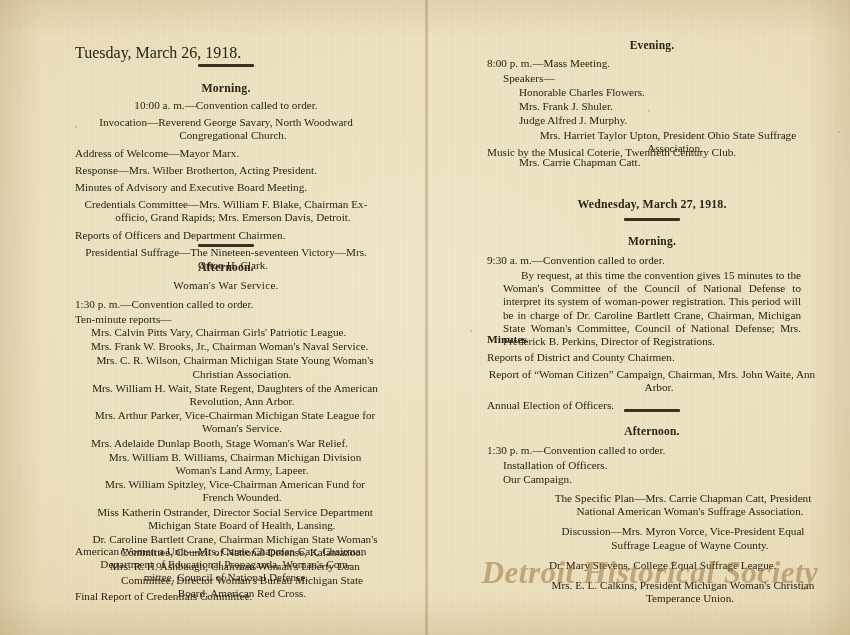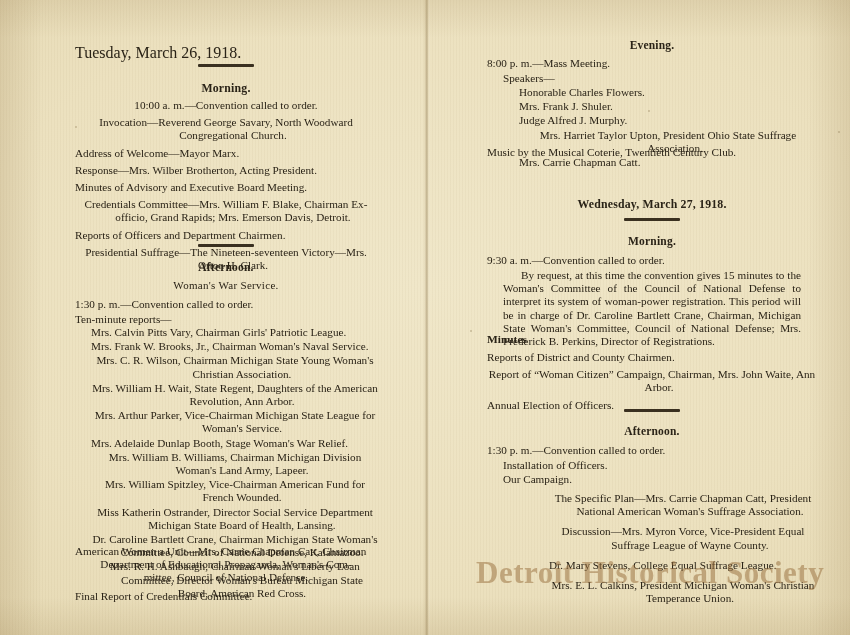--- a/index.html
+++ b/index.html
@@ -123,20 +123,21 @@
   
   .ctr { text-align: center; display: block; }
 
   #watermark {
     position: absolute;
     left: 476px;
     top: 556px;
     width: 348px;
     text-align: center;
     font-family: "Liberation Serif", "DejaVu Serif", serif;
+    font-style: italic;
     font-weight: bold;
     font-size: 31px;
     line-height: 34px;
     color: rgba(150, 108, 58, 0.50);
     white-space: nowrap;
     letter-spacing: 0.5px;
     pointer-events: none;
   }
 
   .speck {

